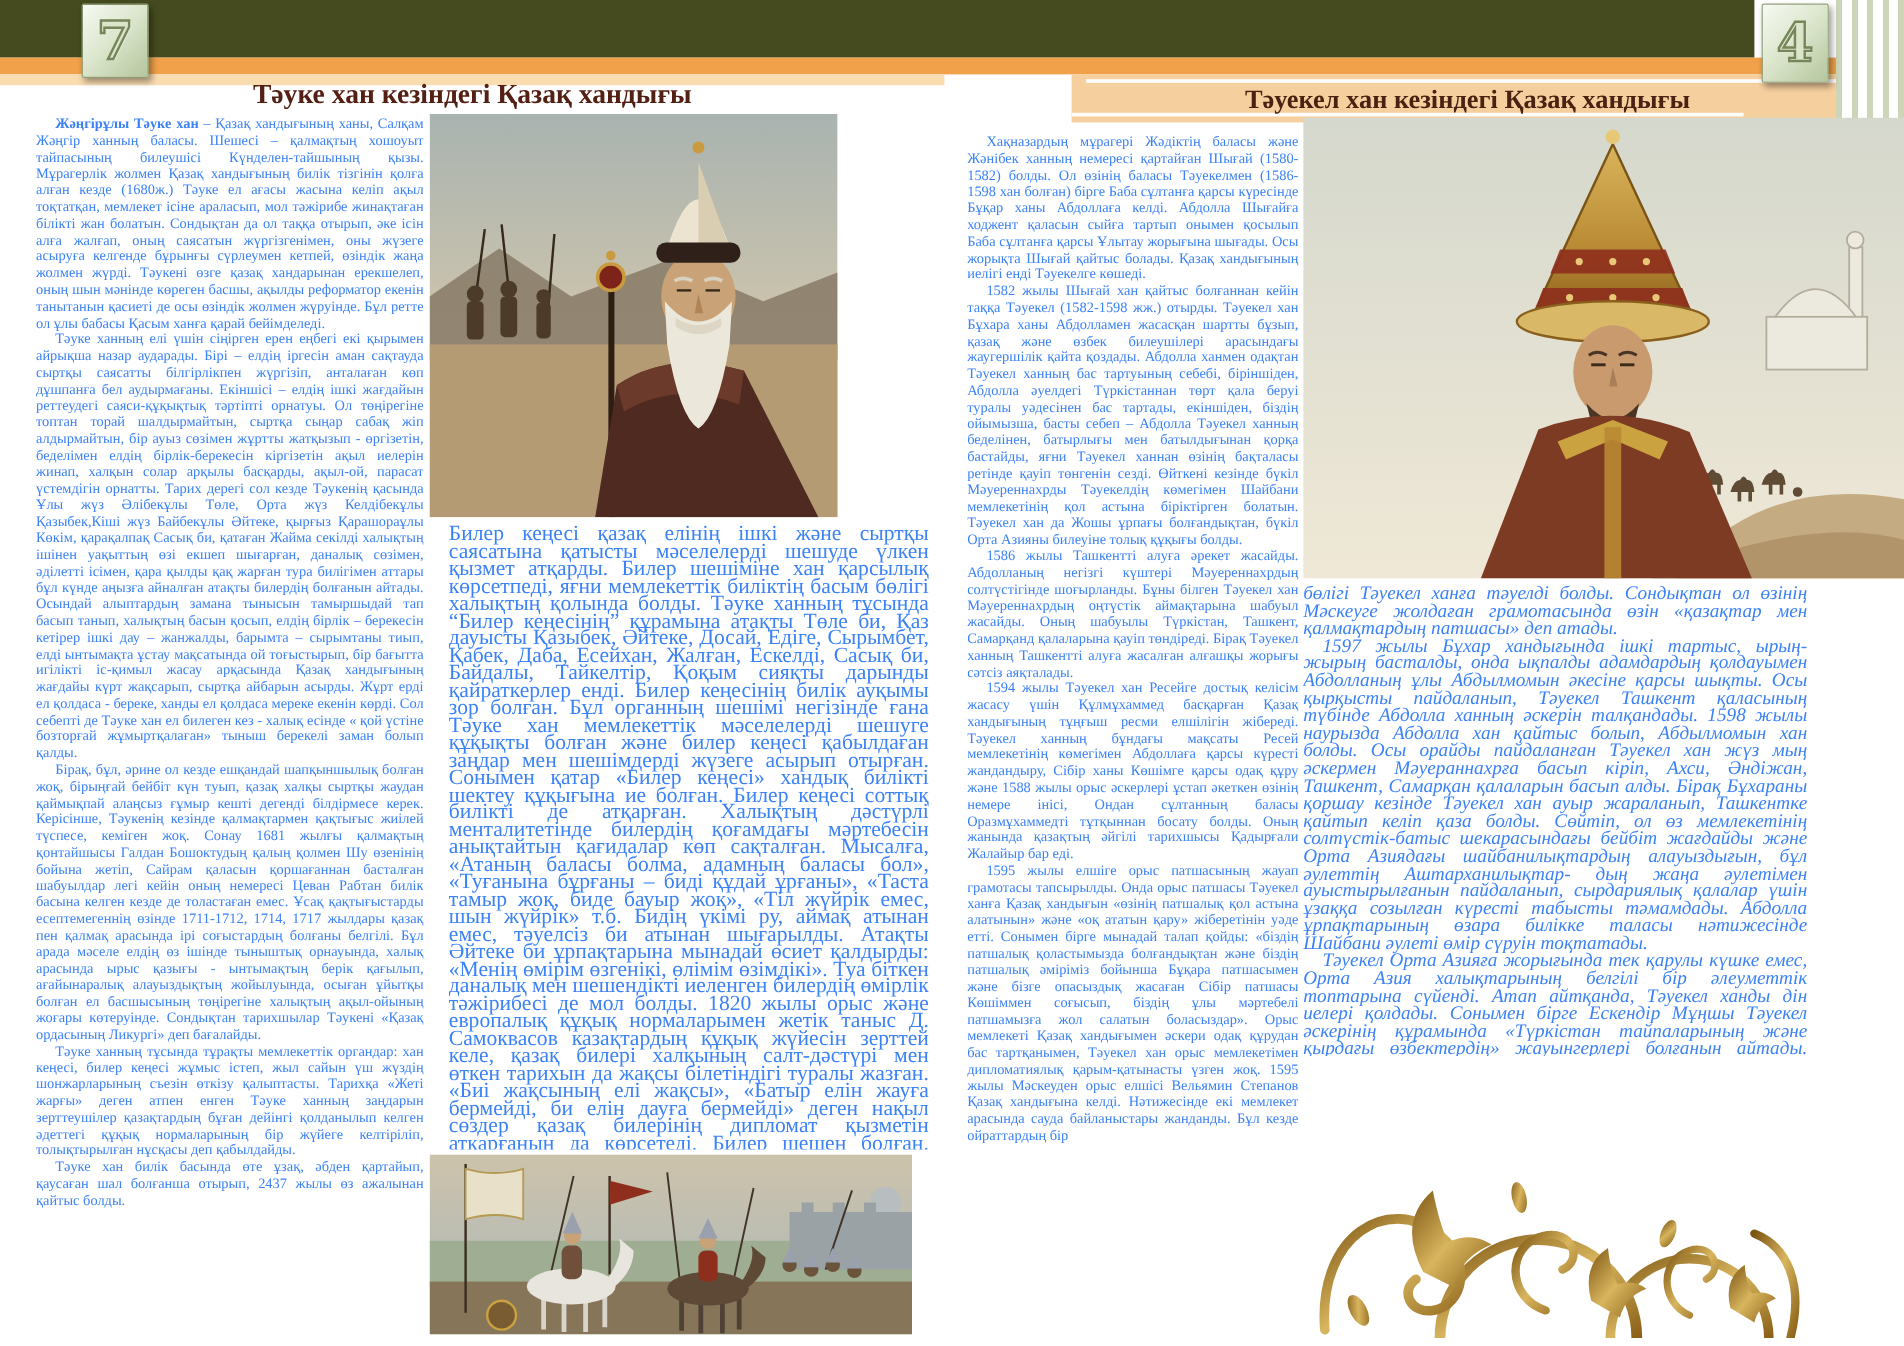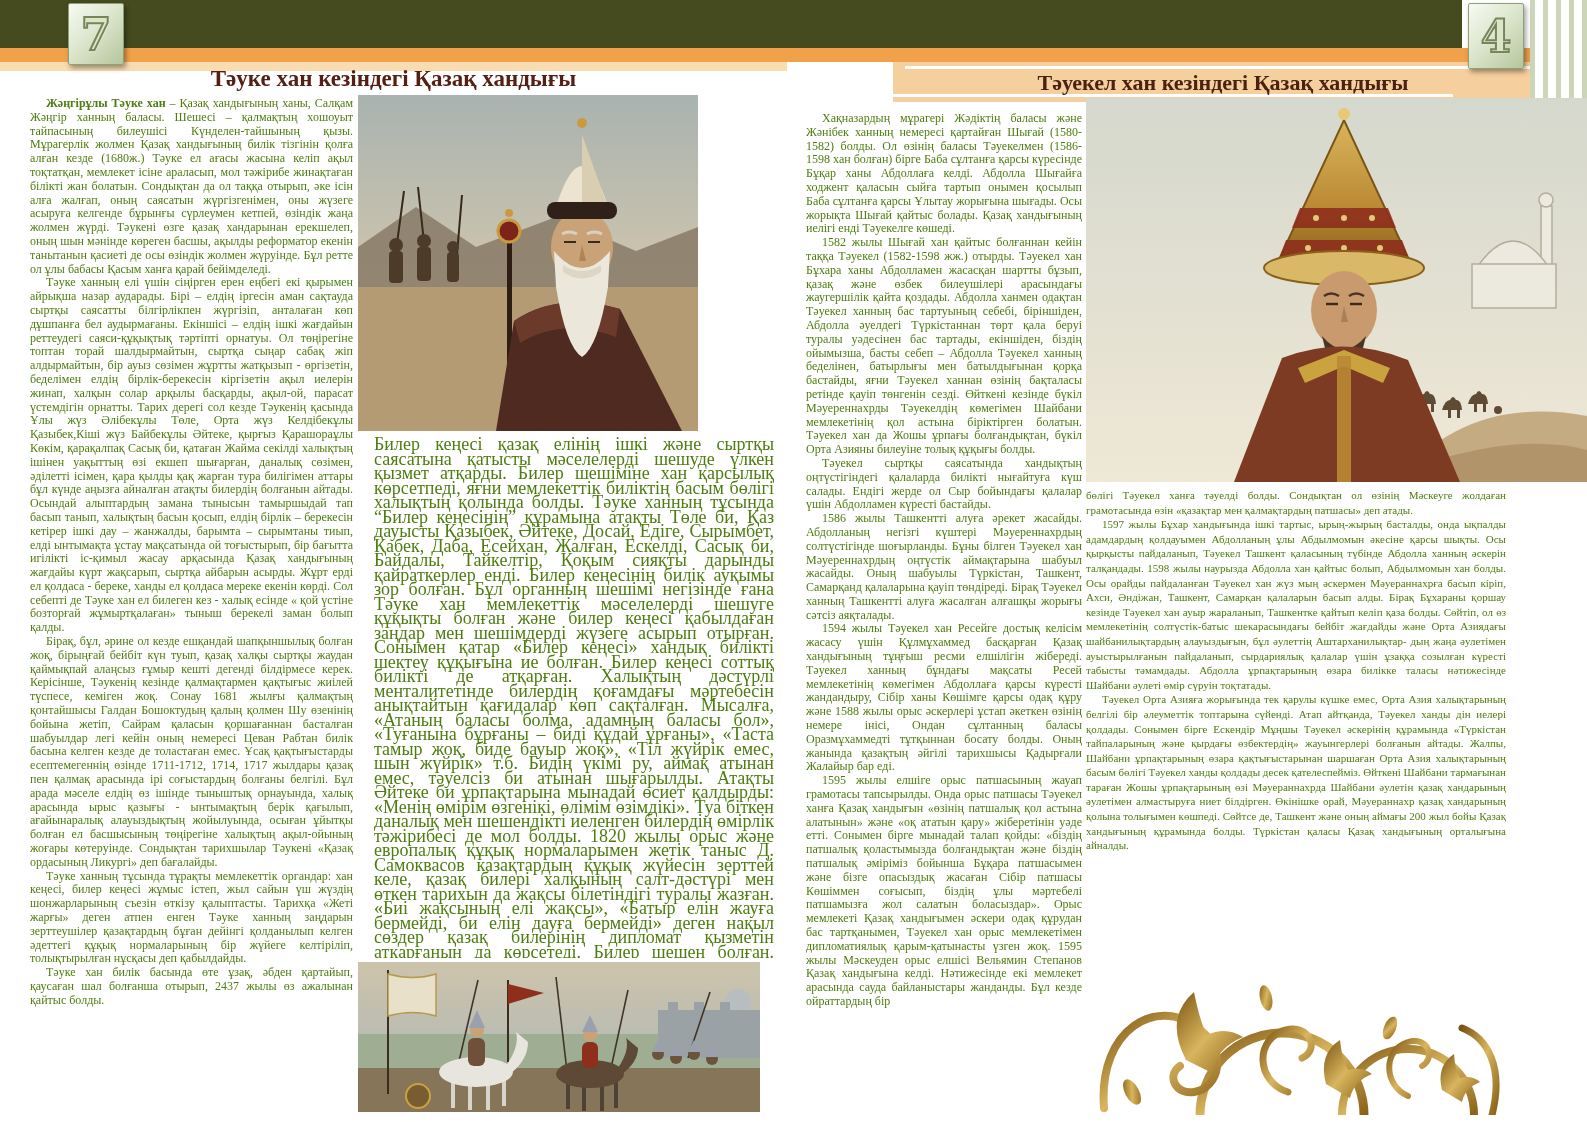--- a/index.html
+++ b/index.html
@@ -24,25 +24,25 @@
   .numbox span{font-family:"DejaVu Serif",serif;font-weight:bold;font-size:44px;
      color:#dbe5ca;-webkit-text-stroke:2px #76865a;text-shadow:1px 1px 1px #ffffff;}
   #numbox-left{left:68px;top:3px;width:56px;height:62px;}
   #numbox-right{left:1468px;top:3px;width:56px;height:66px;}
 
   .page-title{font-weight:bold;text-align:center;}
   #title-left{left:0;top:66px;width:787px;font-size:23px;color:#552014;}
   #title-right{left:893px;top:70px;width:660px;font-size:22px;color:#4a2212;}
 
   
-  .textcol{color:#4d7c0f;text-align:justify;overflow:hidden;}
+  .textcol{color:#3b82f6;text-align:justify;overflow:hidden;}
   #lcol1{left:30px;top:97px;width:323px;height:1016px;font-size:12px;line-height:13.8px;}
   #lcol2{left:374px;top:437px;width:400px;height:521px;font-size:18px;line-height:14.5px;}
   #rcol1{left:806px;top:112px;width:276px;height:982px;font-size:12px;line-height:13.8px;}
-  #rcol2{left:1086px;top:488px;width:420px;height:392px;font-size:11px;line-height:14.6px;}
+  #rcol2{left:1086px;top:488px;width:420px;height:392px;font-size:16px;line-height:14.6px;font-style:italic;}
   .textcol p{margin:0;text-indent:16px;}
   .textcol p.flush{text-indent:0;}
 
   .imgbox svg{display:block;width:100%;height:100%;}
   #img-tauke{left:358px;top:95px;width:340px;height:336px;}
   #img-battle{left:358px;top:962px;width:402px;height:150px;}
   #img-tauekel{left:1086px;top:98px;width:501px;height:384px;}
   #img-ornament{left:1090px;top:878px;width:420px;height:237px;}
 </style>
 </head>
@@ -76,21 +76,20 @@
       <p>Тәуке хан билік басында өте ұзақ, әбден қартайып, қаусаған шал болғанша отырып, 2437 жылы өз ажалынан қайтыс болды.</p>
     </div>
   <div class="abs textcol" id="lcol2">
       <p class="flush">Билер кеңесі қазақ елінің ішкі және сыртқы саясатына қатысты мәселелерді шешуде үлкен қызмет атқарды. Билер шешіміне хан қарсылық көрсетпеді, яғни мемлекеттік биліктің басым бөлігі халықтың қолында болды. Тәуке ханның тұсында “Билер кеңесінің” құрамына атақты Төле би, Қаз дауысты Қазыбек, Әйтеке, Досай, Едіге, Сырымбет, Қабек, Даба, Есейхан, Жалған, Ескелді, Сасық би, Байдалы, Тайкелтір, Қоқым сияқты дарынды қайраткерлер енді. Билер кеңесінің билік ауқымы зор болған. Бұл органның шешімі негізінде ғана Тәуке хан мемлекеттік мәселелерді шешуге құқықты болған және билер кеңесі қабылдаған заңдар мен шешімдерді жүзеге асырып отырған. Сонымен қатар «Билер кеңесі» хандық билікті шектеу құқығына ие болған. Билер кеңесі соттық билікті де атқарған. Халықтың дәстүрлі менталитетінде билердің қоғамдағы мәртебесін анықтайтын қағидалар көп сақталған. Мысалға, «Атаның баласы болма, адамның баласы бол», «Туғанына бұрғаны – биді құдай ұрғаны», «Таста тамыр жоқ, биде бауыр жоқ», «Тіл жүйрік емес, шын жүйрік» т.б. Бидің үкімі ру, аймақ атынан емес, тәуелсіз би атынан шығарылды. Атақты Әйтеке би ұрпақтарына мынадай өсиет қалдырды: «Менің өмірім өзгенікі, өлімім өзімдікі». Туа біткен даналық мен шешендікті иеленген билердің өмірлік тәжірибесі де мол болды. 1820 жылы орыс және европалық құқық нормаларымен жетік таныс Д. Самоквасов казақтардың құқық жүйесін зерттей келе, қазақ билері халқының салт-дәстүрі мен өткен тарихын да жақсы білетіндігі туралы жазған. «Биі жақсының елі жақсы», «Батыр елін жауға бермейді, би елін дауға бермейді» деген нақыл сөздер қазақ билерінің дипломат қызметін атқарғанын да көрсетеді. Билер шешен болған. Атап айтсақ, халық Қазыбек биді «ағын судай әйгілі шешен» деп мақтан тұтқан. Сөйтіп, Тәуке хан ел билеуде атақты қазақ билеріне арқа сүйеп, олардың қазақ қоғамындағы орны мен рөлін көтерді.</p>
       <p class="flush">Билер кеңесі мерзімді түрде Сырдарияның бойында орналасқан Әңгірен, Түркістан мен Сайрам жеріне орналасқан Битөбе, Мәртөбеде шақырылған. Жыл сайын Ташкент қаласының маңындағы Күлтөбеде үш жүз өкілдерінің басын қосқан жиналысын өткізіп тұрған. Бұл халық арасында «Күлтөбенің басында күнде кеңес» деп аталды.</p>
     </div>
 
   <div class="abs textcol" id="rcol1">
       <p>Хақназардың мұрагері Жәдіктің баласы және Жәнібек ханның немересі қартайған Шығай (1580-1582) болды. Ол өзінің баласы Тәуекелмен (1586-1598 хан болған) бірге Баба сұлтанға қарсы күресінде Бұқар ханы Абдоллаға келді. Абдолла Шығайға ходжент қаласын сыйға тартып онымен қосылып Баба сұлтанға қарсы Ұлытау жорығына шығады. Осы жорықта Шығай қайтыс болады. Қазақ хандығының иелігі енді Тәуекелге көшеді.</p>
       <p>1582 жылы Шығай хан қайтыс болғаннан кейін таққа Тәуекел (1582-1598 жж.) отырды. Тәуекел хан Бұхара ханы Абдолламен жасасқан шартты бұзып, қазақ және өзбек билеушілері арасындағы жаугершілік қайта қоздады. Абдолла ханмен одақтан Тәуекел ханның бас тартуының себебі, біріншіден, Абдолла әуелдегі Түркістаннан төрт қала беруі туралы уәдесінен бас тартады, екіншіден, біздің ойымызша, басты себеп – Абдолла Тәуекел ханның беделінен, батырлығы мен батылдығынан қорқа бастайды, яғни Тәуекел ханнан өзінің бақталасы ретінде қауіп төнгенін сезді. Өйткені кезінде бүкіл Мәуереннахрды Тәуекелдің көмегімен Шайбани мемлекетінің қол астына біріктірген болатын. Тәуекел хан да Жошы ұрпағы болғандықтан, бүкіл Орта Азияны билеуіне толық құқығы болды.</p>
-      <p>Тәуекел сыртқы саясатында хандықтың оңтүстігіндегі қалаларда билікті нығайтуға күш салады. Ендігі жерде ол Сыр бойындағы қалалар үшін Абдолламен күресті бастайды.</p>
       <p>1586 жылы Ташкентті алуға әрекет жасайды. Абдолланың негізгі күштері Мәуереннахрдың солтүстігінде шоғырланды. Бұны білген Тәуекел хан Мәуереннахрдың оңтүстік аймақтарына шабуыл жасайды. Оның шабуылы Түркістан, Ташкент, Самарқанд қалаларына қауіп төндіреді. Бірақ Тәуекел ханның Ташкентті алуға жасалған алғашқы жорығы сәтсіз аяқталады.</p>
       <p>1594 жылы Тәуекел хан Ресейге достық келісім жасасу үшін Құлмұхаммед басқарған Қазақ хандығының тұңғыш ресми елшілігін жібереді. Тәуекел ханның бұндағы мақсаты Ресей мемлекетінің көмегімен Абдоллаға қарсы күресті жандандыру, Сібір ханы Көшімге қарсы одақ құру және 1588 жылы орыс әскерлері ұстап әкеткен өзінің немере інісі, Ондан сұлтанның баласы Оразмұхаммедті тұтқыннан босату болды. Оның жанында қазақтың әйгілі тарихшысы Қадырғали Жалайыр бар еді.</p>
       <p>1595 жылы елшіге орыс патшасының жауап грамотасы тапсырылды. Онда орыс патшасы Тәуекел ханға Қазақ хандығын «өзінің патшалық қол астына алатынын» және «оқ ататын қару» жіберетінін уәде етті. Сонымен бірге мынадай талап қойды: «біздің патшалық қоластымызда болғандықтан және біздің патшалық әміріміз бойынша Бұқара патшасымен және бізге опасыздық жасаған Сібір патшасы Көшіммен соғысып, біздің ұлы мәртебелі патшамызға жол салатын боласыздар». Орыс мемлекеті Қазақ хандығымен әскери одақ құрудан бас тартқанымен, Тәуекел хан орыс мемлекетімен дипломатиялық қарым-қатынасты үзген жоқ. 1595 жылы Мәскеуден орыс елшісі Вельямин Степанов Қазақ хандығына келді. Нәтижесінде екі мемлекет арасында сауда байланыстары жанданды. Бұл кезде ойраттардың бір</p>
     </div>
   <div class="abs textcol" id="rcol2">
       <p class="flush">бөлігі Тәуекел ханға тәуелді болды. Сондықтан ол өзінің Мәскеуге жолдаған грамотасында өзін «қазақтар мен қалмақтардың патшасы» деп атады.</p>
       <p>1597 жылы Бұхар хандығында ішкі тартыс, ырың-жырың басталды, онда ықпалды адамдардың қолдауымен Абдолланың ұлы Абдылмомын әкесіне қарсы шықты. Осы қырқысты пайдаланып, Тәуекел Ташкент қаласының түбінде Абдолла ханның әскерін талқандады. 1598 жылы наурызда Абдолла хан қайтыс болып, Абдылмомын хан болды. Осы орайды пайдаланған Тәуекел хан жүз мың әскермен Мәуераннахрға басып кіріп, Ахси, Әндіжан, Ташкент, Самарқан қалаларын басып алды. Бірақ Бұхараны қоршау кезінде Тәуекел хан ауыр жараланып, Ташкентке қайтып келіп қаза болды. Сөйтіп, ол өз мемлекетінің солтүстік-батыс шекарасындағы бейбіт жағдайды және Орта Азиядағы шайбанилықтардың алауыздығын, бұл әулеттің Аштарханилықтар- дың жаңа әулетімен ауыстырылғанын пайдаланып, сырдариялық қалалар үшін ұзаққа созылған күресті табысты тәмамдады. Абдолла ұрпақтарының өзара билікке таласы нәтижесінде Шайбани әулеті өмір сүруін тоқтатады.</p>
       <p>Тәуекел Орта Азияға жорығында тек қарулы күшке емес, Орта Азия халықтарының белгілі бір әлеуметтік топтарына сүйенді. Атап айтқанда, Тәуекел ханды дін иелері қолдады. Сонымен бірге Ескендір Мұңшы Тәуекел әскерінің құрамында «Түркістан тайпаларының және қырдағы өзбектердің» жауынгерлері болғанын айтады. Жалпы, Шайбани ұрпақтарының өзара қақтығыстарынан шаршаған Орта Азия халықтарының басым бөлігі Тәуекел ханды қолдады десек қателеспейміз. Өйткені Шайбани тармағынан тараған Жошы ұрпақтарының өзі Мәуераннахрда Шайбани әулетін қазақ хандарының әулетімен алмастыруға ниет білдірген. Өкінішке орай, Мәуераннахр қазақ хандарының қолына толығымен көшпеді. Сөйтсе де, Ташкент және оның аймағы 200 жыл бойы Қазақ хандығының құрамында болды. Түркістан қаласы Қазақ хандығының орталығына айналды.</p>
     </div>
 

